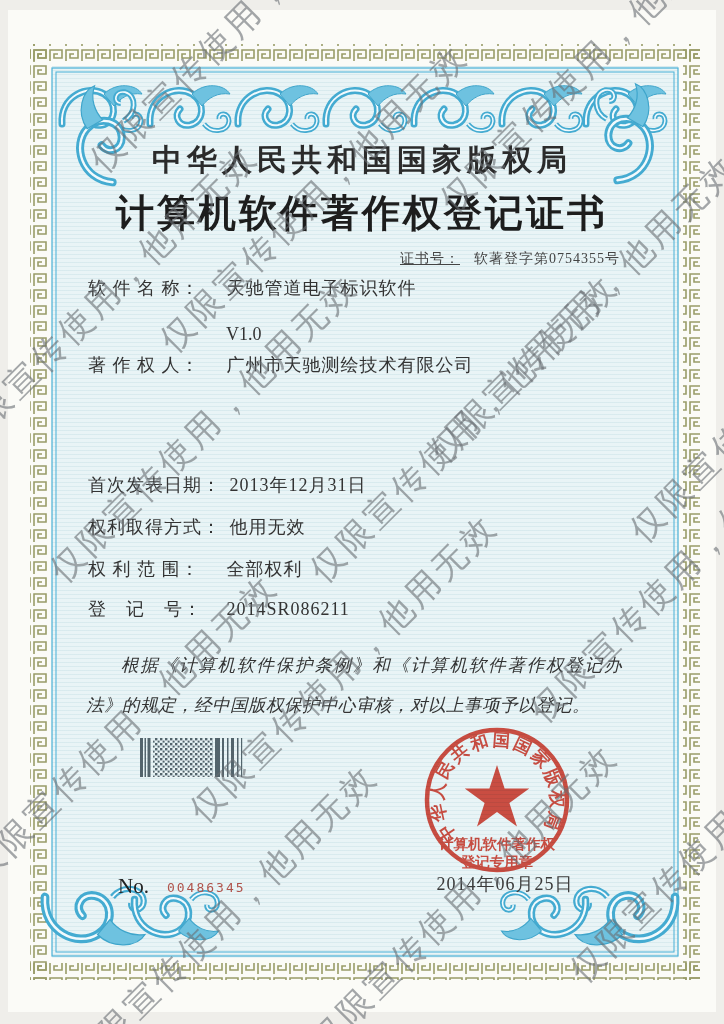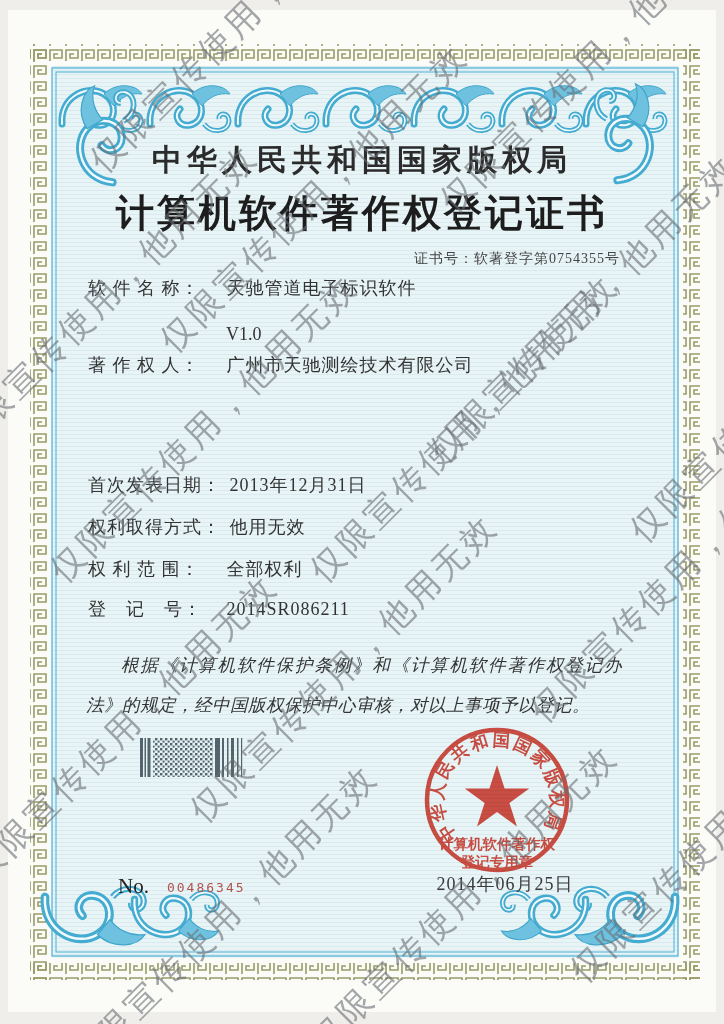--- a/index.html
+++ b/index.html
@@ -9,21 +9,21 @@
     background-image:repeating-linear-gradient(180deg,rgba(150,196,206,.20) 0 1px,rgba(255,255,255,0) 1px 4px);}
   .frame-svg,.seal-svg{position:absolute;left:0;top:0;width:724px;height:1024px;pointer-events:none;}
 
   
   .authority{position:absolute;left:60px;top:140px;width:604px;text-align:center;
     font-size:30px;font-weight:bold;letter-spacing:5px;color:#2b2b2b;}
   .cert-title{position:absolute;left:52px;top:188px;width:620px;text-align:center;
     font-size:38px;font-weight:bold;letter-spacing:3px;color:#1d1d1d;}
   .certno-row{position:absolute;left:60px;top:250px;width:560px;text-align:right;
     font-size:14px;color:#444;letter-spacing:1px;}
-  .certno-row .lab{}
+  .certno-row .lab{margin-right:14px;text-decoration:underline;}
 
   .field-row{position:absolute;left:88px;font-size:18px;color:#333;white-space:nowrap;}
   .flabel{display:inline-block;min-width:130px;letter-spacing:1px;}
   .fvalue{margin-left:4px;letter-spacing:1px;}
   .r1{top:276px}.r1b{top:300px;left:226px;font-size:18px;color:#333;position:absolute;margin-top:24px;}
   .r2{top:353px}.r3{top:428px}.r4{top:473px}.r5{top:515px}.r6{top:557px}.r7{top:597px}
 
   .paragraph{position:absolute;left:86px;top:645px;width:536px;font-size:17.5px;line-height:40px;
     color:#333;text-align:justify;text-indent:2em;letter-spacing:0.5px;font-style:italic;}
 

